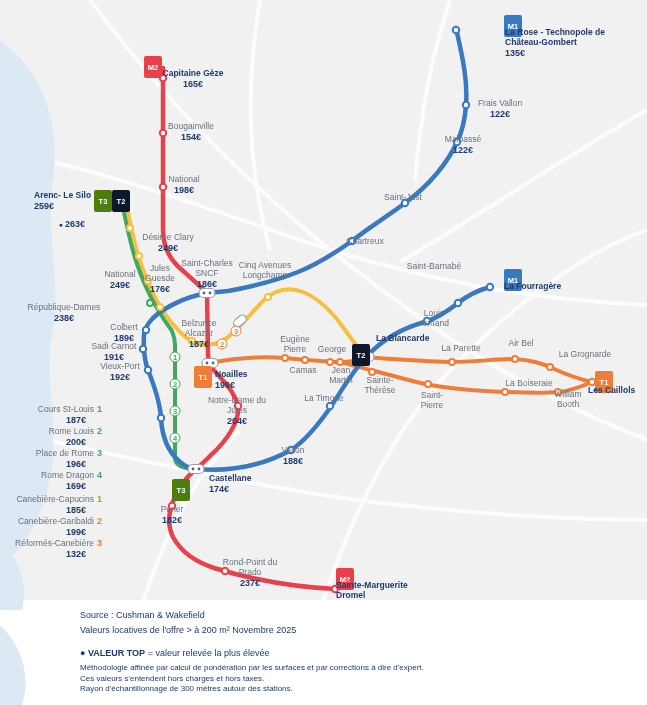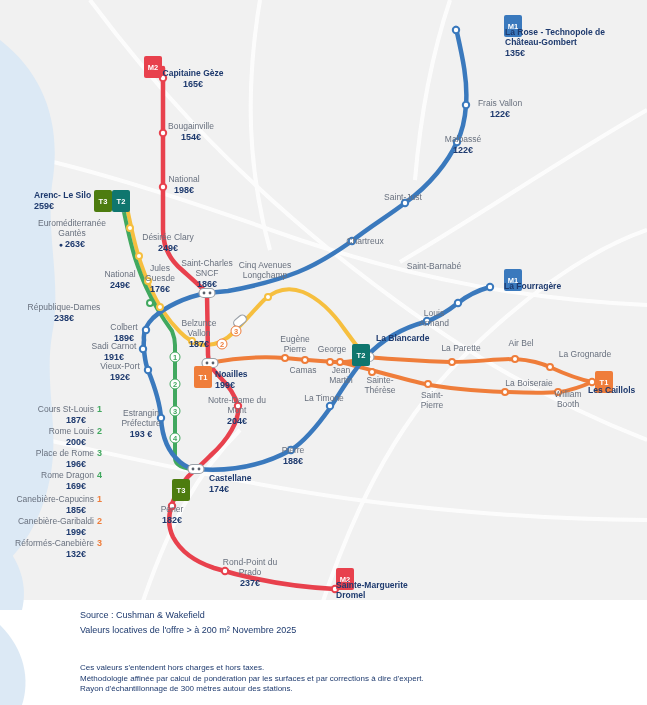--- a/index.html
+++ b/index.html
@@ -6,21 +6,21 @@
   body{font-family:"Liberation Sans",sans-serif;background:#fff}
   #map{position:relative;width:647px;height:705px;overflow:hidden;background:#fff}
   svg.base{position:absolute;left:0;top:0}
   .st{position:absolute;font-size:8.5px;line-height:1.15;color:#68707e;text-align:center;transform:translateX(-50%)}
   .st .n{display:block}
   .st .p{display:block;color:#1e3a6e;font-weight:bold;font-size:9px}
   .st.term .n{color:#1e3a6e;font-weight:bold}
   .st.la{transform:none;text-align:left}
   .topdot{font-size:7px;margin-right:2px;color:#1e3a6e;font-weight:bold}
   .badge{position:absolute;width:18px;height:22px;border-radius:2px;color:#fff;font-size:7.5px;font-weight:bold;display:flex;align-items:center;justify-content:center}
-  .bg-m1{background:#3a79bd}.bg-m2{background:#e8414d}.bg-t1{background:#ef7d3a}.bg-t2{background:#0f766e}.bg-t3{background:#4d7c0f}
+  .bg-m1{background:#3a79bd}.bg-m2{background:#e8414d}.bg-t1{background:#ef7d3a}.bg-t2{background:#0f172a}.bg-t3{background:#4d7c0f}
   .num{position:absolute;width:11px;height:11px;border-radius:50%;background:#fff;font-size:7.5px;font-weight:bold;display:flex;align-items:center;justify-content:center;transform:translate(-50%,-50%)}
   .num.g{color:#41a85f;border:1px solid #41a85f}
   .num.o{color:#ef7d3a;border:1px solid #ef7d3a}
   .litem{position:absolute;width:112px;left:-10px;text-align:right;font-size:8.5px;line-height:1.2;color:#68707e}
   .litem .lnum{font-weight:bold;margin-left:3px;font-size:9px}
   .litem.gl .lnum{color:#41a85f}
   .litem.ol .lnum{color:#ef7d3a}
   .litem .p{color:#1e3a6e;font-weight:bold;font-size:9px;padding-right:16px}
   .ft{position:absolute;color:#1e3a6e;font-size:9px}
   .ft b{font-weight:bold}
@@ -184,21 +184,20 @@
     </div>
   <div class="st" style="left:184px;top:175px">
       <span class="n">National</span>
       <span class="p">198€</span>
     </div>
   <div class="st la term" style="left:34px;top:191px;width:62px">
       <span class="n">Arenc- Le Silo</span>
       <span class="p">259€</span>
     </div>
   <div class="st" style="left:72px;top:219px;width:96px">
-      <span class="n">Euroméditerranée Gantès</span>
       <span class="p"><span class="topdot">●</span><span>263€</span></span>
     </div>
   <div class="st" style="left:168px;top:233px">
       <span class="n">Désirée Clary</span>
       <span class="p">249€</span>
     </div>
   <div class="st" style="left:120px;top:270px">
       <span class="n">National</span>
       <span class="p">249€</span>
     </div>
@@ -219,33 +218,33 @@
     </div>
   <div class="st" style="left:124px;top:323px">
       <span class="n">Colbert</span>
       <span class="p">189€</span>
     </div>
   <div class="st" style="left:114px;top:342px">
       <span class="n">Sadi Carnot</span>
       <span class="p">191€</span>
     </div>
   <div class="st" style="left:199px;top:319px;width:50px">
-      <span class="n">Belzunce Vallon</span>
+      <span class="n">Belzunce Alcazar</span>
       <span class="p">187€</span>
     </div>
   <div class="st" style="left:120px;top:362px">
       <span class="n">Vieux-Port</span>
       <span class="p">192€</span>
     </div>
   <div class="st la term" style="left:215px;top:370px">
       <span class="n">Noailles</span>
       <span class="p">199€</span>
     </div>
   <div class="st" style="left:237px;top:396px;width:64px">
-      <span class="n">Notre-Dame du Mont</span>
+      <span class="n">Notre-Dame du Jules</span>
       <span class="p">204€</span>
     </div>
   <div class="st" style="left:295px;top:335px;width:46px">
       <span class="n">Eugène Pierre</span>
     </div>
   <div class="st" style="left:332px;top:345px">
       <span class="n">George</span>
     </div>
   <div class="st" style="left:303px;top:366px">
       <span class="n">Camas</span>
@@ -256,21 +255,21 @@
   <div class="st" style="left:380px;top:376px;width:48px">
       <span class="n">Sainte-Thérèse</span>
     </div>
   <div class="st" style="left:432px;top:391px;width:40px">
       <span class="n">Saint-Pierre</span>
     </div>
   <div class="st" style="left:324px;top:394px">
       <span class="n">La Timone</span>
     </div>
   <div class="st" style="left:293px;top:446px">
-      <span class="n">Pierre</span>
+      <span class="n">Vallon</span>
       <span class="p">188€</span>
     </div>
   <div class="st la term" style="left:376px;top:334px">
       <span class="n">La Blancarde</span>
     </div>
   <div class="st" style="left:434px;top:309px;width:46px">
       <span class="n">Louis Armand</span>
     </div>
   <div class="st" style="left:461px;top:344px">
       <span class="n">La Parette</span>
@@ -282,24 +281,20 @@
       <span class="n">La Grognarde</span>
     </div>
   <div class="st la term" style="left:588px;top:386px">
       <span class="n">Les Caillols</span>
     </div>
   <div class="st" style="left:529px;top:379px">
       <span class="n">La Boiseraie</span>
     </div>
   <div class="st" style="left:568px;top:390px;width:44px">
       <span class="n">William Booth</span>
-    </div>
-  <div class="st" style="left:141px;top:409px;width:64px">
-      <span class="n">Estrangin Préfecture</span>
-      <span class="p">193 €</span>
     </div>
   <div class="st la term" style="left:209px;top:474px">
       <span class="n">Castellane</span>
       <span class="p">174€</span>
     </div>
   <div class="st" style="left:172px;top:505px">
       <span class="n">Périer</span>
       <span class="p">182€</span>
     </div>
   <div class="st" style="left:250px;top:558px;width:68px">
@@ -335,19 +330,20 @@
       <div><span>Canebière-Garibaldi</span><span class="lnum">2</span></div>
       <div class="p">199€</div>
     </div>
   <div class="litem ol" style="top:538px">
       <div><span>Réformés-Canebière</span><span class="lnum">3</span></div>
       <div class="p">132€</div>
     </div>
 
   <div class="ft" style="left:80px;top:610px">Source : Cushman &amp; Wakefield</div>
   <div class="ft" style="left:80px;top:625px">Valeurs locatives de l'offre  &gt; à 200 m² Novembre 2025</div>
+  <div class="ft" style="left:80px;top:648px"><span>●</span> <b>VALEUR TOP</b> <span>= valeur relevée la plus élevée</span></div>
   <div class="ftnotes" style="left:80px;top:663px">
+    <div>Méthodologie affinée par calcul de pondération par les surfaces et par corrections à dire d'expert.</div>
     <div>Ces valeurs s'entendent hors charges et hors taxes.</div>
-    <div>Méthodologie affinée par calcul de pondération par les surfaces et par corrections à dire d'expert.</div>
     <div>Rayon d'échantillonnage de 300 mètres autour des stations.</div>
   </div>
 
 </div>
 
 </body></html>

